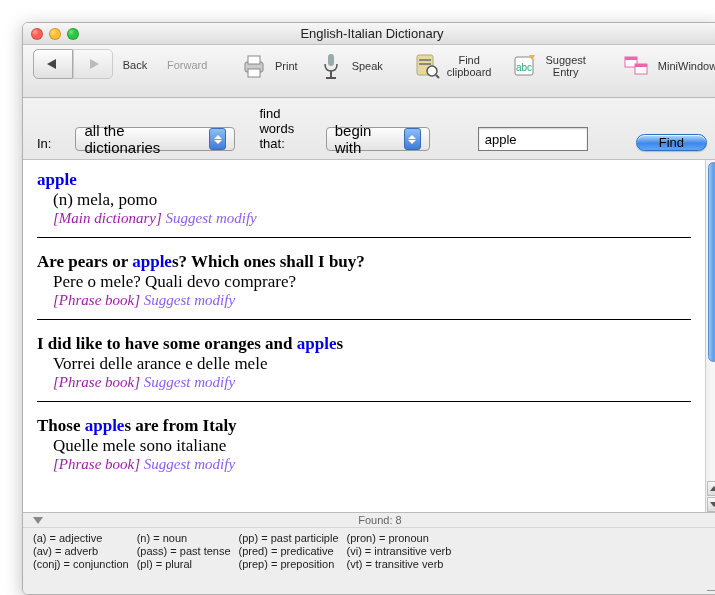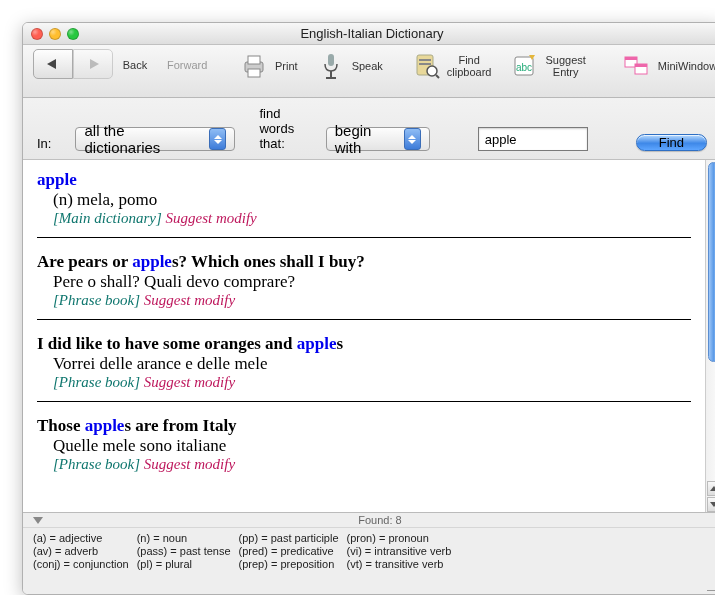--- a/index.html
+++ b/index.html
@@ -157,22 +157,22 @@
 .entry-body {
   font-size: 17px;
   color: #000;
   margin-left: 16px;
 }
 .entry-meta {
   margin-left: 16px;
   font-size: 15px;
   font-style: italic;
 }
-.src { color: #0f766e; }
-.sug { color: #be185d; }
+.src { color: #a21caf; }
+.sug { color: #8b5cf6; }
 .hr { border: none; border-top: 1.5px solid #000; margin: 10px 0 14px; }
 
 .scrollbar {
   width: 16px;
   background: linear-gradient(90deg, #f0f0f0, #fcfcfc);
   border-left: 1px solid #ccc;
   position: relative;
 }
 .scroll-thumb {
   position: absolute;
@@ -372,21 +372,21 @@
   <div class="results-wrap">
     <div class="results" id="results">
         <div class="entry">
           <div class="entry-head"><span class="kw">apple</span></div>
           <div class="entry-body">(n) mela, pomo</div>
           <div class="entry-meta"><span class="src">[Main dictionary]</span> <span class="sug">Suggest modify</span></div>
         </div>
         <hr class="hr">
         <div class="entry">
           <div class="entry-head">Are pears or <span class="kw">apple</span>s? Which ones shall I buy?</div>
-          <div class="entry-body">Pere o shall? Quali devo comprare?</div>
+          <div class="entry-body">Pere o mele? Quali devo comprare?</div>
           <div class="entry-meta"><span class="src">[Phrase book]</span> <span class="sug">Suggest modify</span></div>
         </div>
         <hr class="hr">
         <div class="entry">
           <div class="entry-head">I did like to have some oranges and <span class="kw">apple</span>s</div>
           <div class="entry-body">Vorrei delle arance e delle mele</div>
           <div class="entry-meta"><span class="src">[Phrase book]</span> <span class="sug">Suggest modify</span></div>
         </div>
         <hr class="hr">
         <div class="entry">

